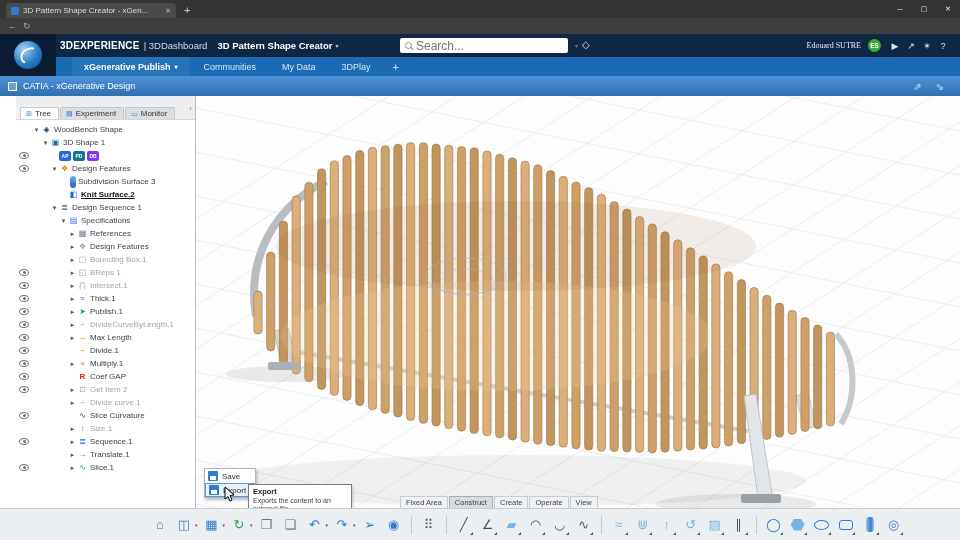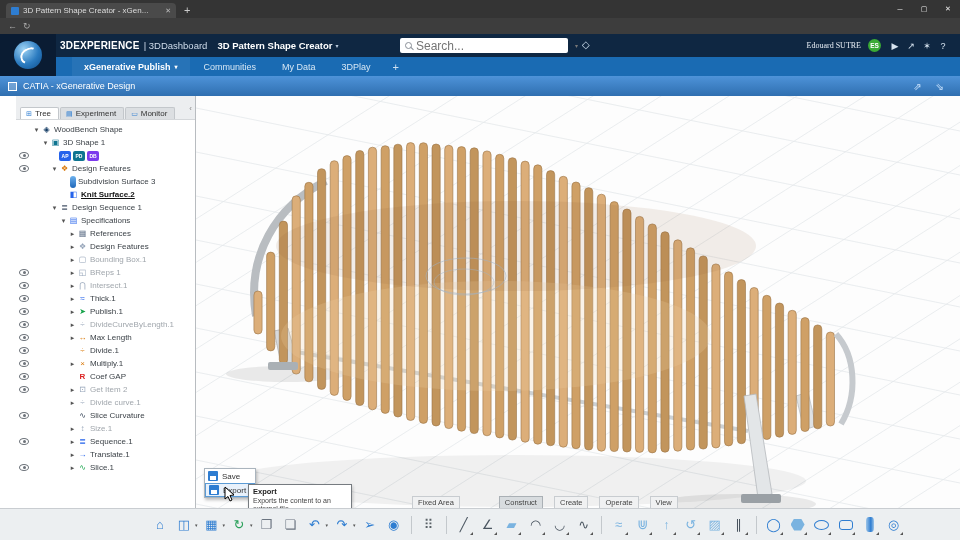--- a/index.html
+++ b/index.html
@@ -90,23 +90,23 @@
   .pill { display:inline-block; width:6px; height:12px; border-radius:3px; background:linear-gradient(#6db2ef,#1f66b8); margin-left:2px; }
   .tlabel { margin-left:2px; overflow:hidden; }
   .trow.selected .tlabel { font-weight:bold; text-decoration:underline; color:#111; }
   .trow.muted .tlabel { color:#a0a6ac; }
   .badge { display:inline-flex; align-items:center; justify-content:center; width:12px; height:10px; border-radius:2px;
            color:#fff; font-size:5px; font-weight:bold; margin-right:2px; }
 
   
   .viewport { position:relative; flex:1; background:#fdfdfd; overflow:hidden; }
   .scene { position:absolute; inset:0; }
-  .mode-tabs { position:absolute; left:216px; top:400px; display:flex; gap:11px; }
+  .mode-tabs { position:absolute; left:204px; top:400px; display:flex; gap:1px; }
   .mode-tab { font-size:7.5px; color:#444; background:#f0f1f2; border:1px solid #c8ccd0; padding:1px 5px; }
-  .mode-tab.active { background:#d8dcdf; border-color:#aab0b5;margin-left:28px; }
+  .mode-tab.active { background:#d8dcdf; border-color:#aab0b5; }
 
   .ctx-menu { position:absolute; left:8px; top:372px; width:52px; background:#fff; border:1px solid #aab4bd;
               box-shadow:1px 2px 3px rgba(0,0,0,.25); font-size:8px; color:#333; }
   .ctx-item { display:flex; align-items:center; gap:4px; height:14px; padding:0 3px; }
   .ctx-item.hl { border:1px solid #5b9bd5; background:#e8f1fb; }
   .mini-icon { width:10px; height:10px; background:#2e7dd1; border-radius:1px; position:relative; flex:none; }
   .mini-icon::after { content:''; position:absolute; left:2px; bottom:1px; width:6px; height:4px; background:#fff; }
   .tooltip { position:absolute; left:52px; top:388px; width:104px; background:#fff; border:1px solid #767b80;
              box-shadow:1px 2px 3px rgba(0,0,0,.2); padding:2px 4px; z-index:6; }
   .tooltip .tt-title { font-size:7.5px; font-weight:bold; color:#222; }

